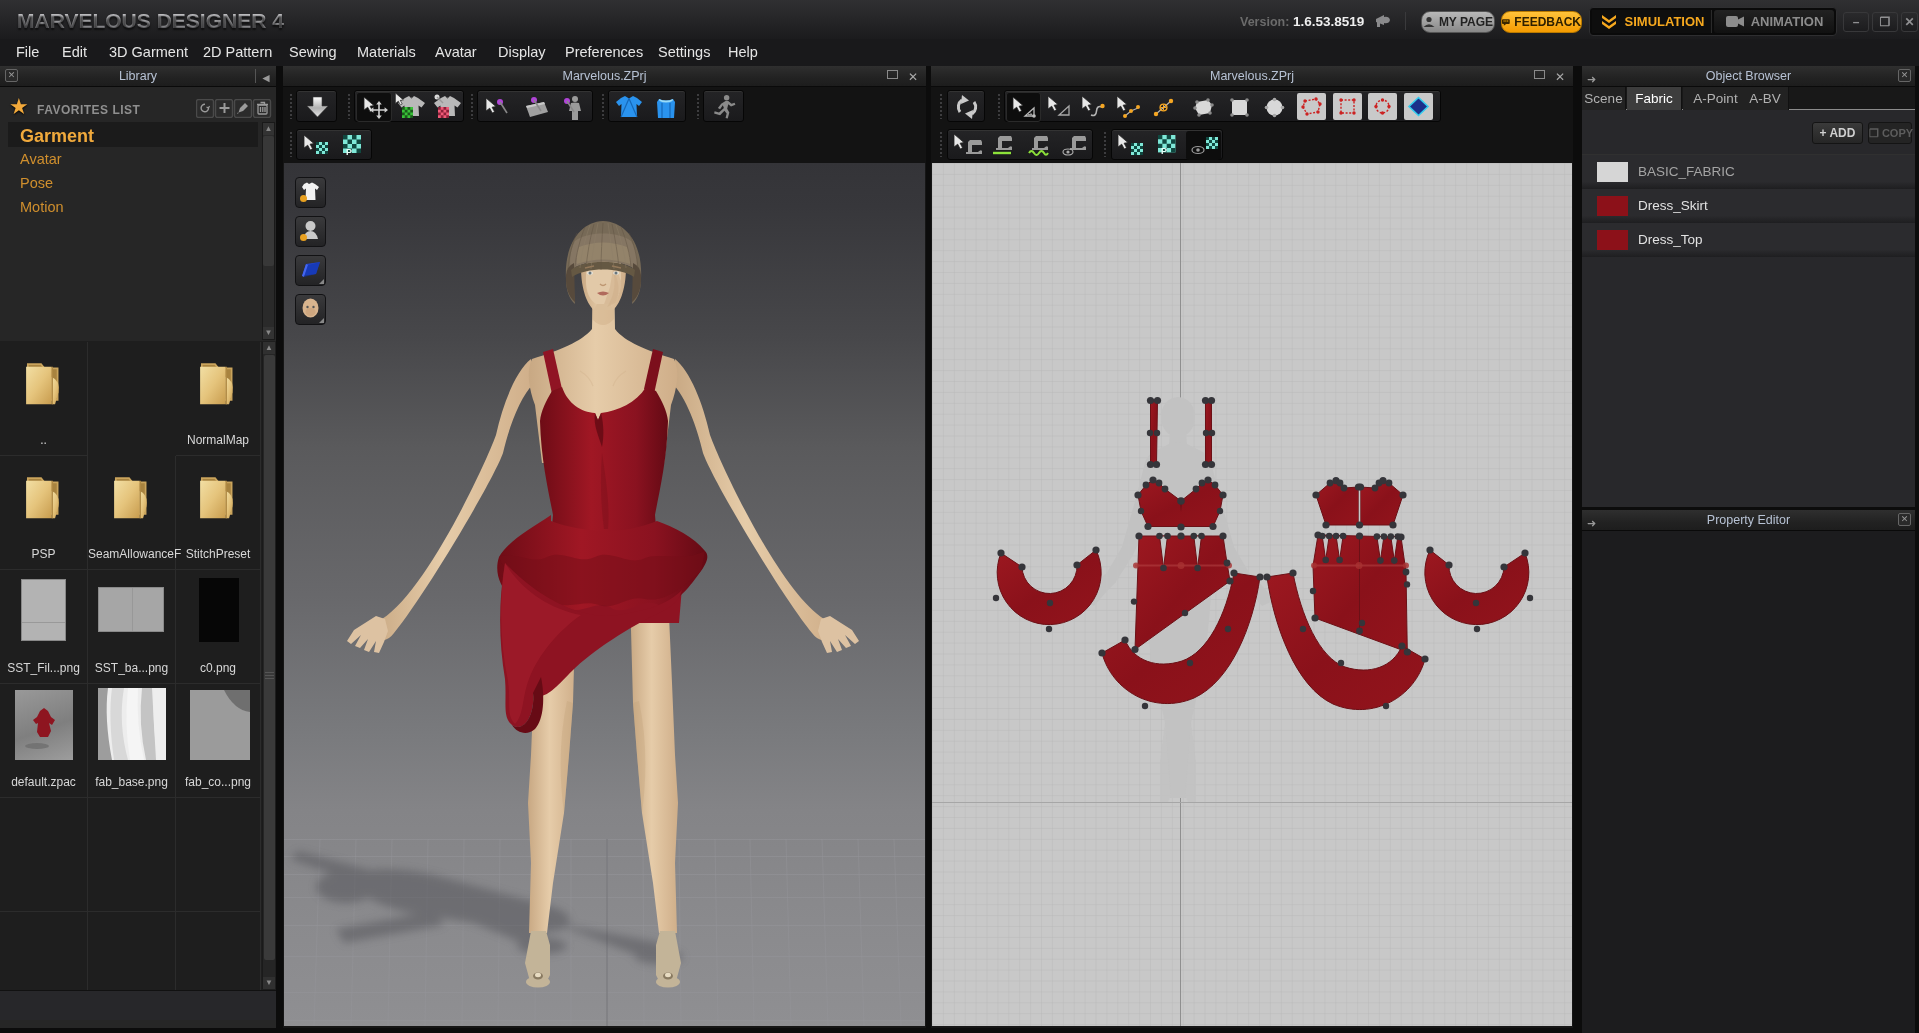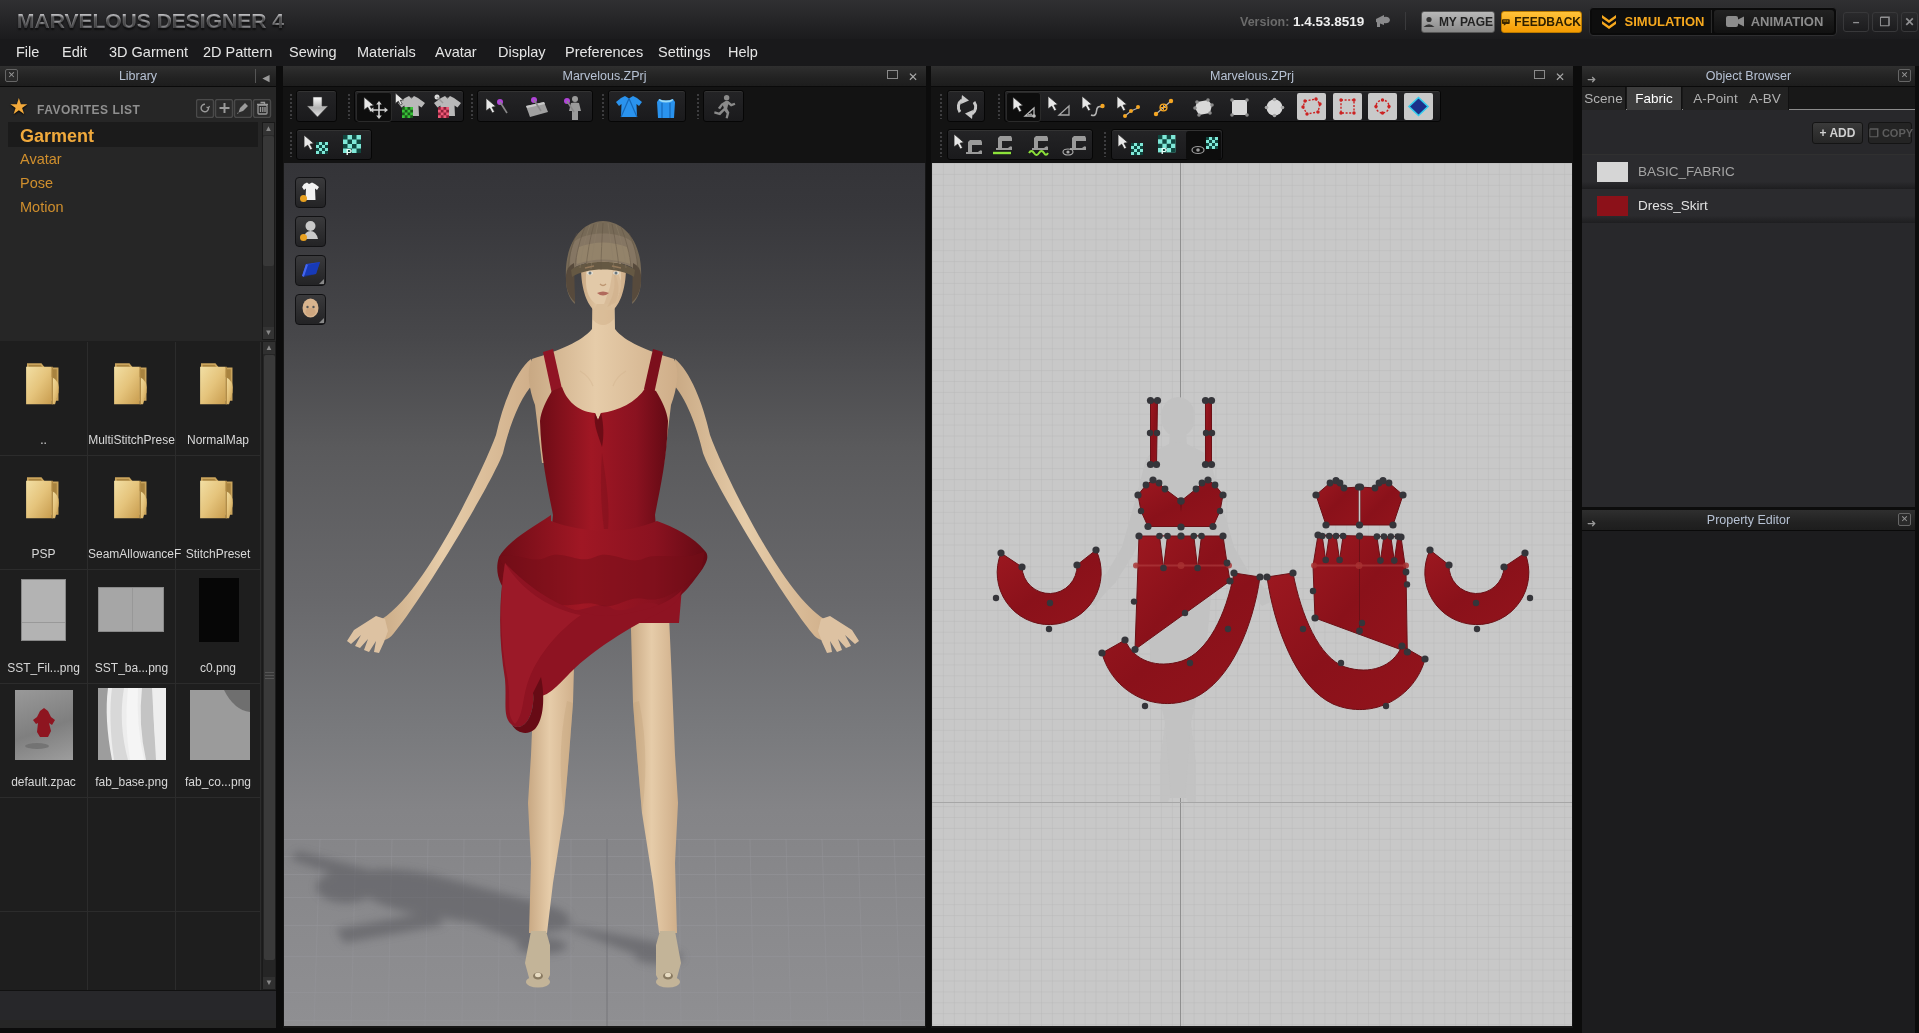--- a/index.html
+++ b/index.html
@@ -11,21 +11,21 @@
 
 #topbar { position:absolute; left:0; top:0; width:1919px; height:50px;
   background:linear-gradient(#303032,#1b1b1d 80%,#161618); border-bottom:1px solid #000; }
 #logo { position:absolute; left:17px; top:9px; font-size:21px; font-weight:bold;
   letter-spacing:0px; color:#9fa0a4;
   background:linear-gradient(#d8d8da,#707074); -webkit-background-clip:text;
   -webkit-text-fill-color:transparent; text-shadow:0 2px 2px rgba(0,0,0,0.6); }
 #vers { position:absolute; left:1240px; top:15px; font-size:12.5px; color:#6b6b6b; font-weight:bold;}
 #versnum { position:absolute; left:1293px; top:14px; font-size:13.5px; color:#efefef; font-weight:bold;}
 .vsep { position:absolute; top:12px; width:1px; height:18px; background:#3a3a3c; }
-.tbtn { position:absolute; top:11px; height:22px; border-radius:3px; font-size:12px;
+.tbtn { position:absolute; top:11px; height:22px; border-radius:9px; font-size:12px;
   font-weight:bold; display:flex; align-items:center; justify-content:center; }
 #mypage { left:1421px; width:74px; background:linear-gradient(#b8b8b8,#888); color:#222;
   border:1px solid #555; }
 #feedback { left:1501px; width:81px; background:linear-gradient(#ffc23a,#f59b00); color:#2e2000;
   border:1px solid #b97a00; }
 #simanim { position:absolute; left:1589px; top:7px; width:248px; height:29px;
   background:#0a0a0a; border:1px solid #2e2e30; border-radius:4px; }
 #simbtn { position:absolute; left:2px; top:2px; width:120px; height:23px; background:#0e0e0e;
   color:#f6a81e; font-weight:bold; font-size:13px; display:flex; align-items:center;
   justify-content:center; border-right:1px solid #2a2a2a;}
@@ -119,21 +119,21 @@
 <g id="runman">
   <circle cx="12" cy="2.5" r="2.5" fill="#8a8a8a"></circle>
   <path d="M11 5.5 L7 8 L4 12 L6 13 L8.5 9.5 L9.5 12 L5 16 L1 15 L0.5 17 L6 18.5 L10 14.5 L12 17 L11 21 L13 21.5 L14.5 16 L12.5 12.5 L13.5 8.5 L16 10.5 L20 9 L19.3 7.2 L16.5 8 L13.5 5.5 Z" fill="#8a8a8a"></path>
 </g>
 </defs>
 </svg>
 
 <div id="topbar">
   <div id="logo">MARVELOUS&nbsp;DESIGNER&nbsp;4</div>
   <div id="vers">Version:</div>
-      <div id="versnum">1.4.53.8519</div>
+      <div id="versnum">1.6.53.8519</div>
   <div class="vsep" style="left:1405px;"></div>
   <svg class="abs" style="left:1374px;top:13px;" width="22" height="16" viewBox="0 0 22 16">
     <path d="M2 6 L10 2 L10 12 L2 9 Z M10 4 Q15 3 16 7 Q15 11 10 10 Z" fill="#8a8a8c"></path>
     <rect x="3" y="9" width="3" height="5" fill="#8a8a8c"></rect>
   </svg>
   <div id="mypage" class="tbtn"><svg width="12" height="12" viewBox="0 0 12 12" style="margin-right:4px">
           <circle cx="6" cy="3.5" r="2.6" fill="#333"></circle>
           <path d="M0.5 11 Q6 5.5 11.5 11 Z" fill="#333"></path>
         </svg>MY PAGE</div>
   <div id="feedback" class="tbtn"><svg width="14" height="11" viewBox="0 0 14 11" style="margin-right:4px">
@@ -210,26 +210,20 @@
     <div style="position:absolute;top:13px;left:0;width:100%;height:130px;background:#383838;border-radius:2px;"></div>
     <div style="position:absolute;bottom:0;left:0;width:100%;height:12px;background:#333;color:#888;font-size:8px;text-align:center;line-height:12px;">▼</div>
   </div>
 
   <div id="libgrid">
     <div class="cell" style="left:0;top:1px;">
           <svg width="46" height="48" viewBox="0 0 54 56" style="position:absolute;left:21px;top:16px;">
             <use href="#folder"></use>
           </svg>
           <div class="clabel">..</div>
-        </div>
-    <div class="cell" style="left:88px;top:1px;">
-          <svg width="46" height="48" viewBox="0 0 54 56" style="position:absolute;left:21px;top:16px;">
-            <use href="#folder"></use>
-          </svg>
-          <div class="clabel">MultiStitchPrese</div>
         </div>
     <div class="cell" style="left:176px;top:1px;width:85px;">
           <svg width="46" height="48" viewBox="0 0 54 56" style="position:absolute;left:19px;top:16px;">
             <use href="#folder"></use>
           </svg>
           <div class="clabel">NormalMap</div>
         </div>
     <div class="cell" style="left:0;top:115px;">
           <svg width="46" height="48" viewBox="0 0 54 56" style="position:absolute;left:21px;top:16px;">
             <use href="#folder"></use>
@@ -967,20 +961,24 @@
   <div class="abs" style="left:286px;top:56px;width:44px;height:22px;background:#242424;border:1px solid #141414;border-radius:3px;color:#5d5d5d;font-size:11px;font-weight:bold;text-align:center;line-height:21px;white-space:nowrap;">❐ COPY</div>
   <div class="abs" style="left:0;top:88px;width:333px;height:1px;background:#303030;"></div>
   <div class="obrow" style="top:89px;">
         <div class="swatch" style="background:#d6d6d6;"></div>
         <div class="obtext" style="color:#a4a4a4;">BASIC_FABRIC</div>
       </div>
   <div class="obrow" style="top:123px;">
         <div class="swatch" style="background:#8c1119;"></div>
         <div class="obtext">Dress_Skirt</div>
       </div>
+  <div class="obrow" style="top:157px;">
+        <div class="swatch" style="background:#8c1119;"></div>
+        <div class="obtext">Dress_Top</div>
+      </div>
 </div>
 
 <div id="propp">
   <div class="ptitle" style="left:0;top:0;width:333px;">Property Editor
     <div style="position:absolute;left:5px;top:3px;color:#999;font-size:11px;">➜</div>
     <div class="closebox" style="right:4px;">✕</div>
   </div>
 </div>
 
 </div>

